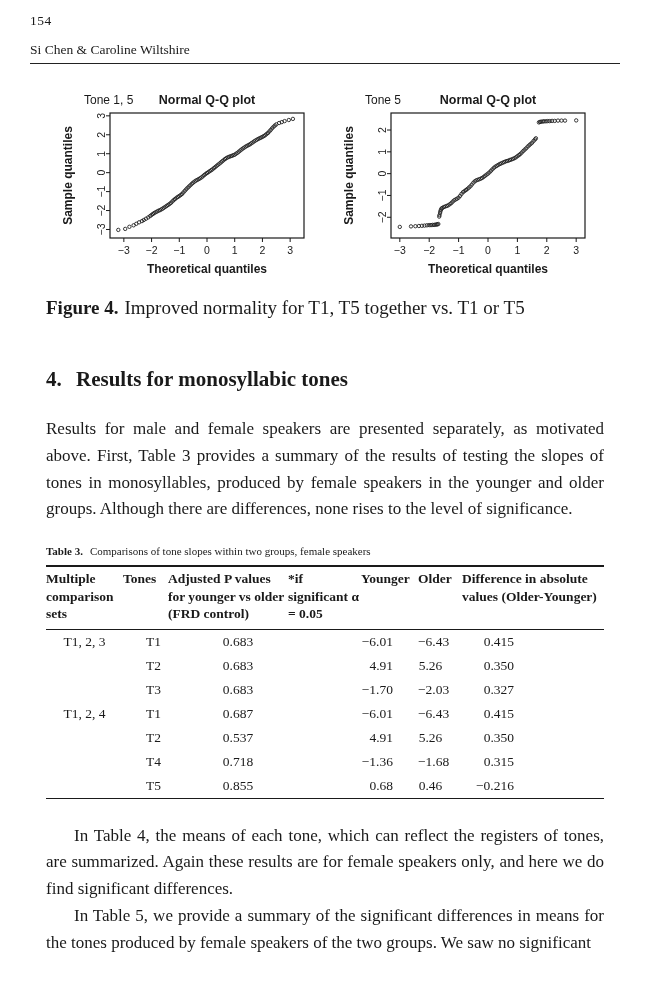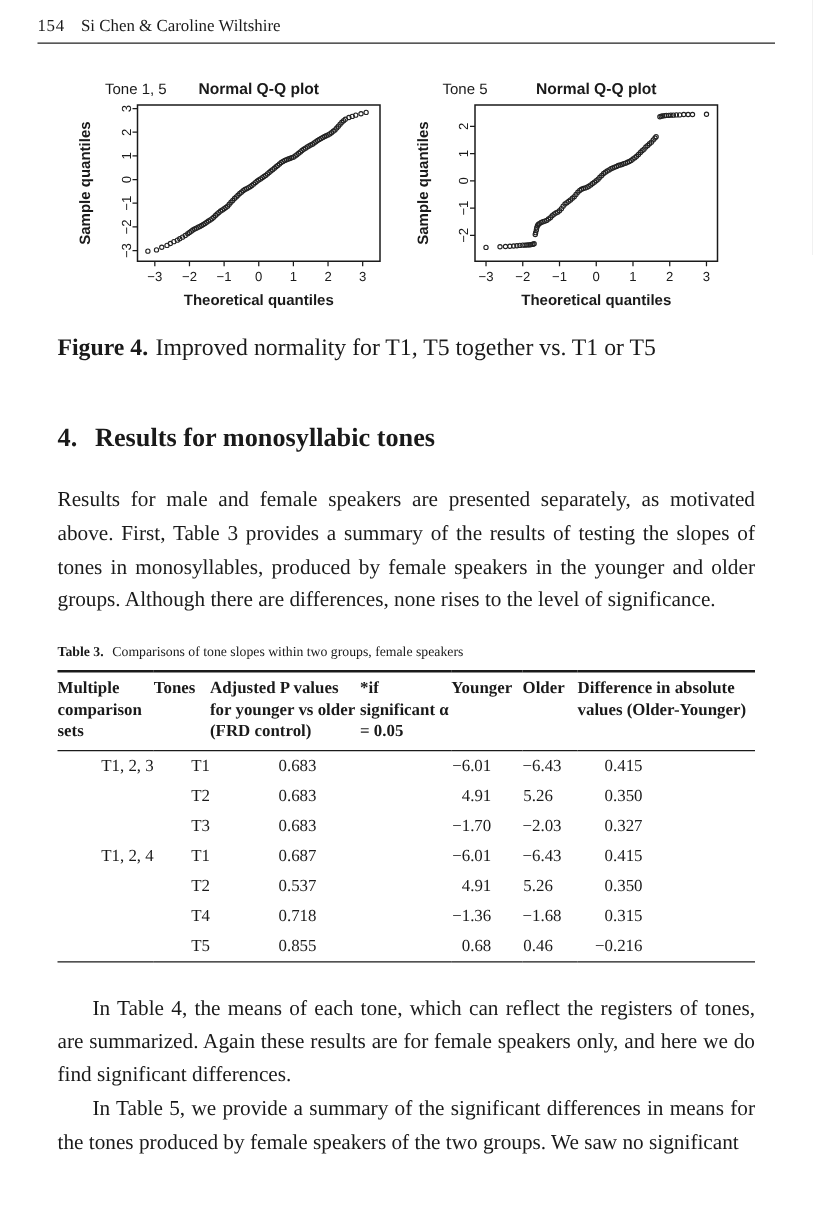--- a/index.html
+++ b/index.html
@@ -10,30 +10,30 @@
     background:#ffffff;
     color:#1a1a1a;
     font-family:"Liberation Serif", serif;
     box-sizing:border-box;
     padding:13px 30px 0 30px;
     overflow:hidden;
   }
   
   .running{
     font-size:13.5px;
-    display:flex;align-items:baseline;gap:13px;
+    display:flex;align-items:baseline;gap:13px;flex-direction:column;
   }
   .page-num{letter-spacing:0.5px;}
   .head-rule{
     border:none;border-top:1.5px solid #222;
     margin:5px 0 0 0;
   }
   
   .figure-block{margin:25px 0 0 28px;}
-  .plots{display:flex;gap:8px;align-items:center;}
+  .plots{display:flex;gap:19px;align-items:center;}
   svg text{fill:#1a1a1a;}
   .qq-title{font:bold 12.5px "Liberation Sans",sans-serif;}
   .qq-corner{font:12px "Liberation Sans",sans-serif;}
   .qq-ticklab{font:10.5px "Liberation Sans",sans-serif;}
   .qq-axlab{font:bold 12px "Liberation Sans",sans-serif;}
   .qq-frame{fill:none;stroke:#1a1a1a;stroke-width:1.2;}
   .qq-tick{stroke:#1a1a1a;stroke-width:1;}
   .qq-pt{fill:none;stroke:#222;stroke-width:0.9;}
   .fig-caption{
     margin:16px 0 0 -12px;
@@ -67,21 +67,21 @@
     font-size:13.5px;
     border-top:2px solid #1a1a1a;
     border-bottom:1.6px solid #1a1a1a;
   }
   table.results thead tr{border-bottom:1.8px solid #1a1a1a;}
   table.results th{
     font-weight:bold;text-align:left;vertical-align:top;
     padding:3px 0 6px 0;line-height:17.5px;margin-top:29px;
   }
   table.results td{
-    padding:3px 0 4px 0;line-height:17px;text-align:right;
+    padding:3px 0 4px 0;line-height:17px;text-align:center;
   }
   table.results th:nth-child(1),table.results td:nth-child(1){width:77px;}
   table.results th:nth-child(2),table.results td:nth-child(2){width:45px;}
   table.results td:nth-child(2){padding-left:16px;}
   table.results th:nth-child(3),table.results td:nth-child(3){width:120px;}
   table.results td:nth-child(3){text-align:center;padding-left:20px;}
   table.results th:nth-child(4),table.results td:nth-child(4){width:73px;}
   table.results th:nth-child(5),table.results td:nth-child(5){width:57px;}
   table.results td:nth-child(5){text-align:right;padding-right:25px;}
   table.results th:nth-child(6),table.results td:nth-child(6){width:44px;}

